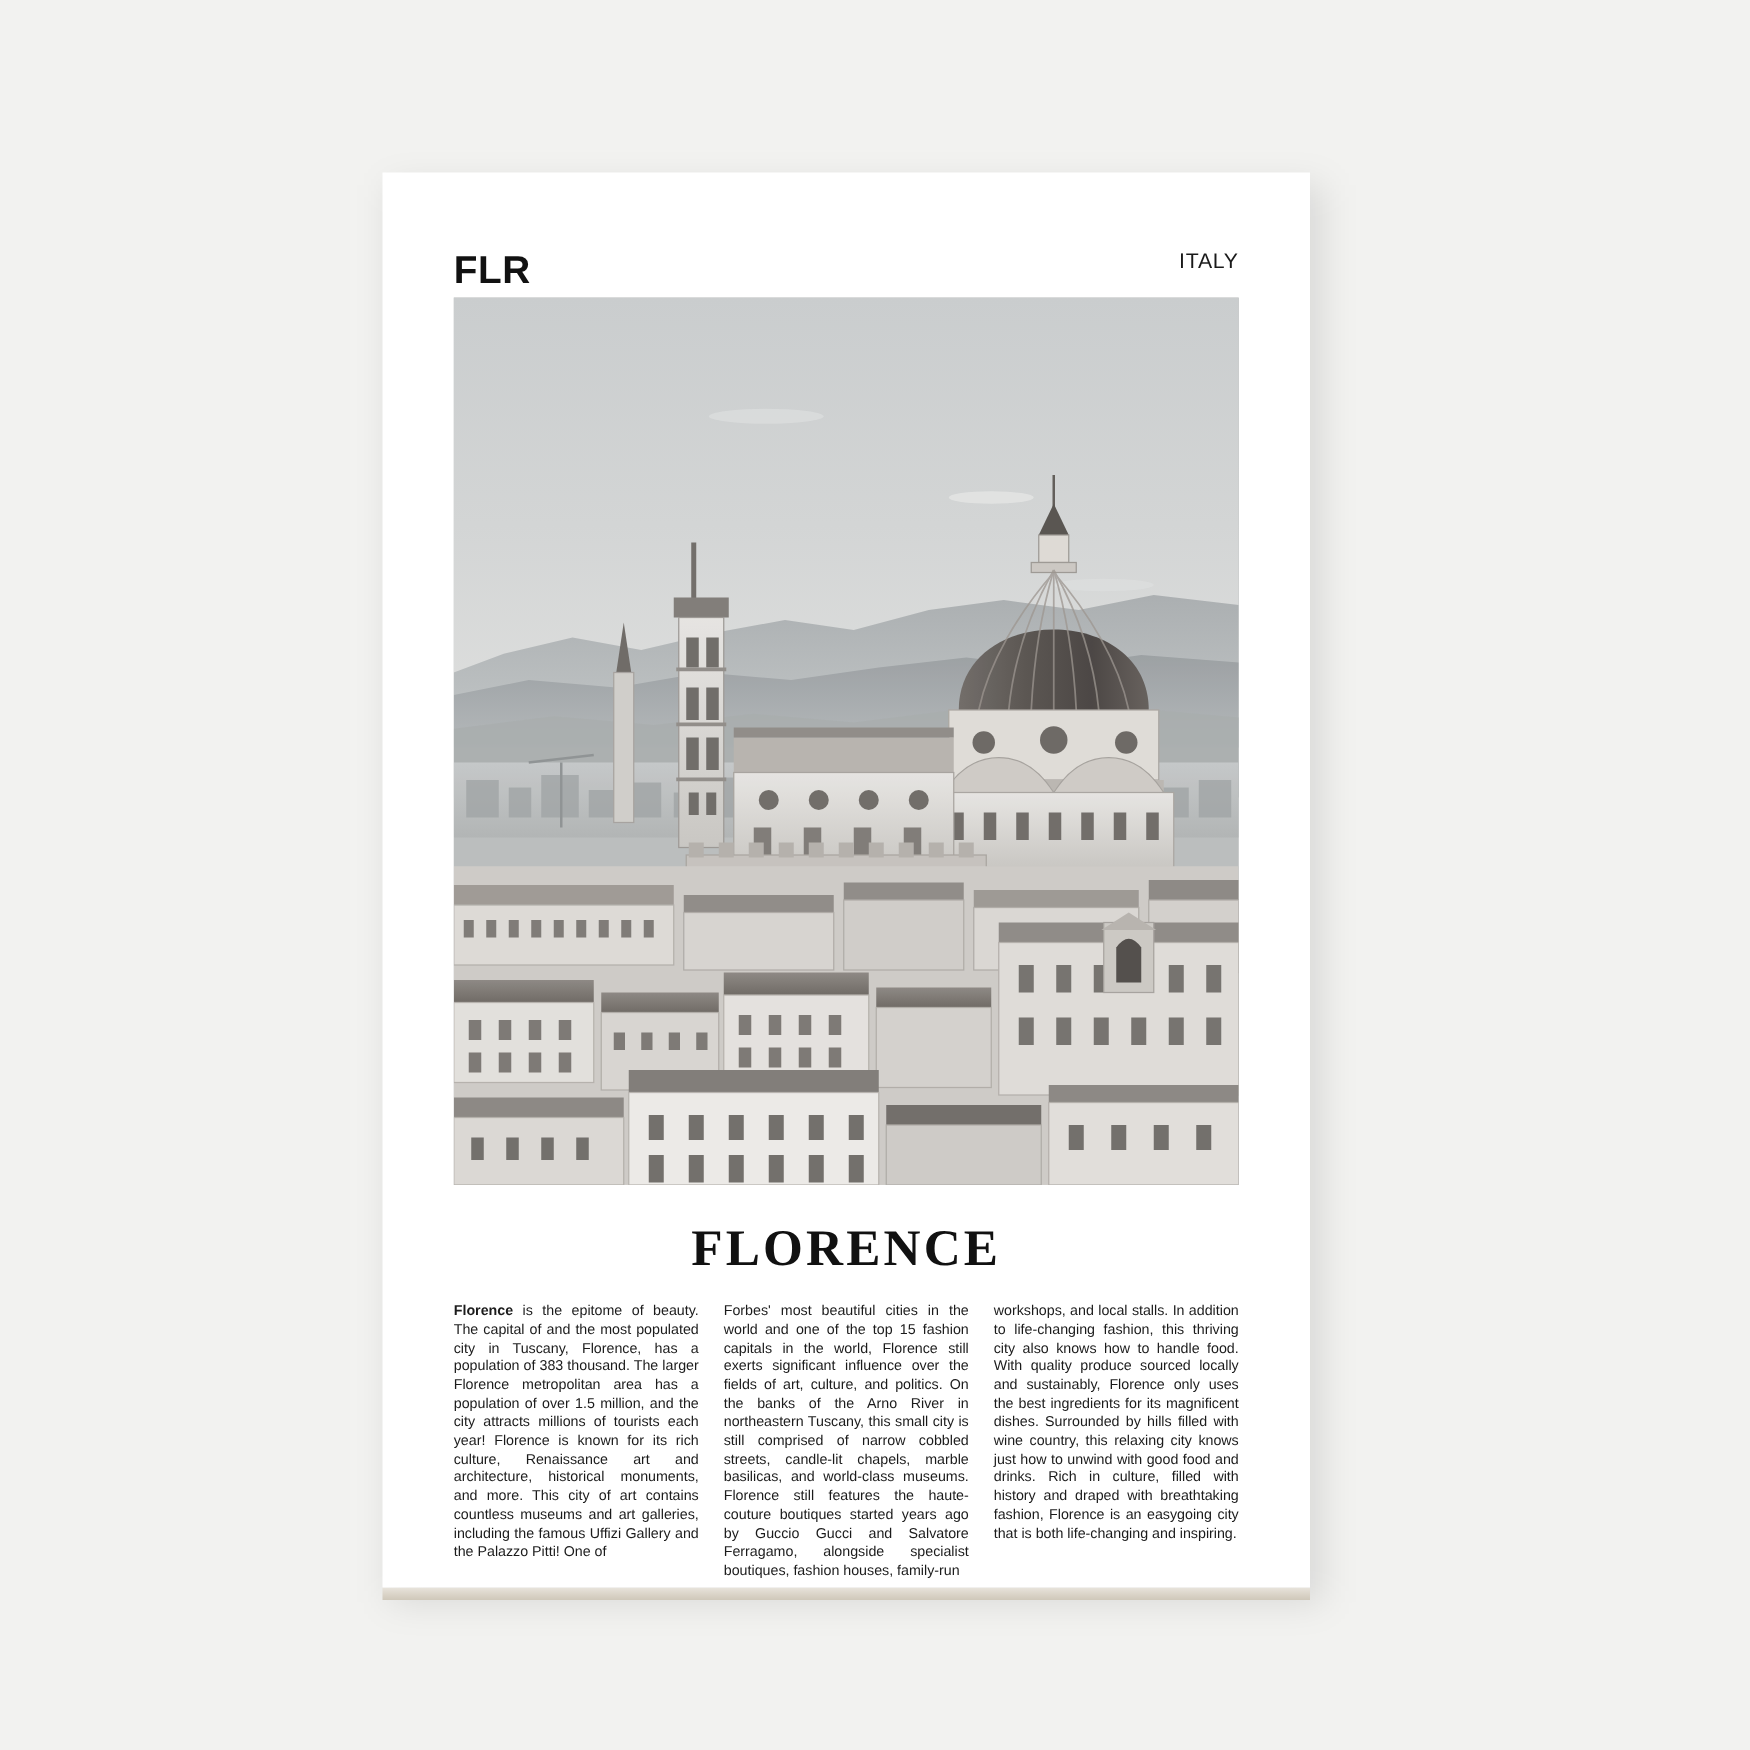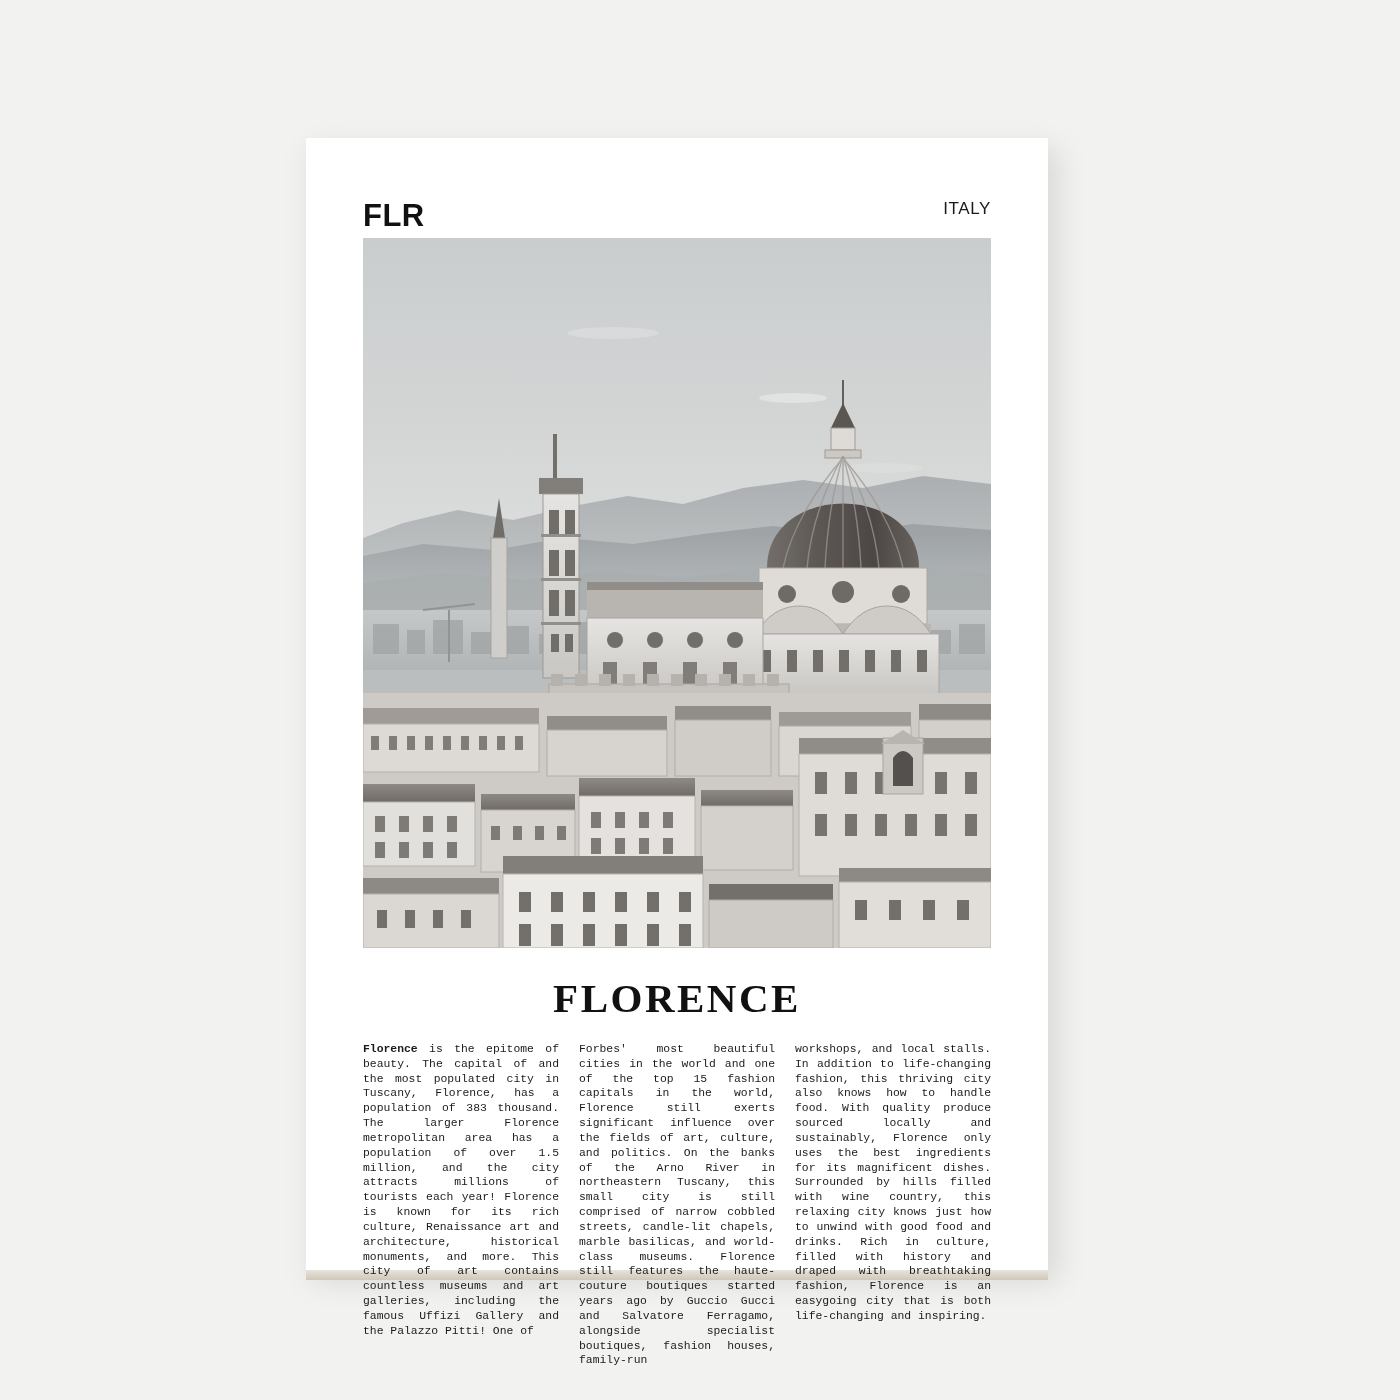--- a/index.html
+++ b/index.html
@@ -107,21 +107,21 @@
     margin-bottom: 20px;
   }
 
   
   .columns {
     display: flex;
     gap: 20px;
   }
   .col {
     width: 196px;
-    font-family: Liberation Mono, monospace;
+    font-family: Liberation Sans, sans-serif;
     font-size: 11.4px;
     line-height: 1.30;
     color: #1b1b1b;
     text-align: justify;
     text-justify: inter-word;
     hyphens: manual;
   }
   .col b { font-weight: bold; }
 </style>
 </head>

